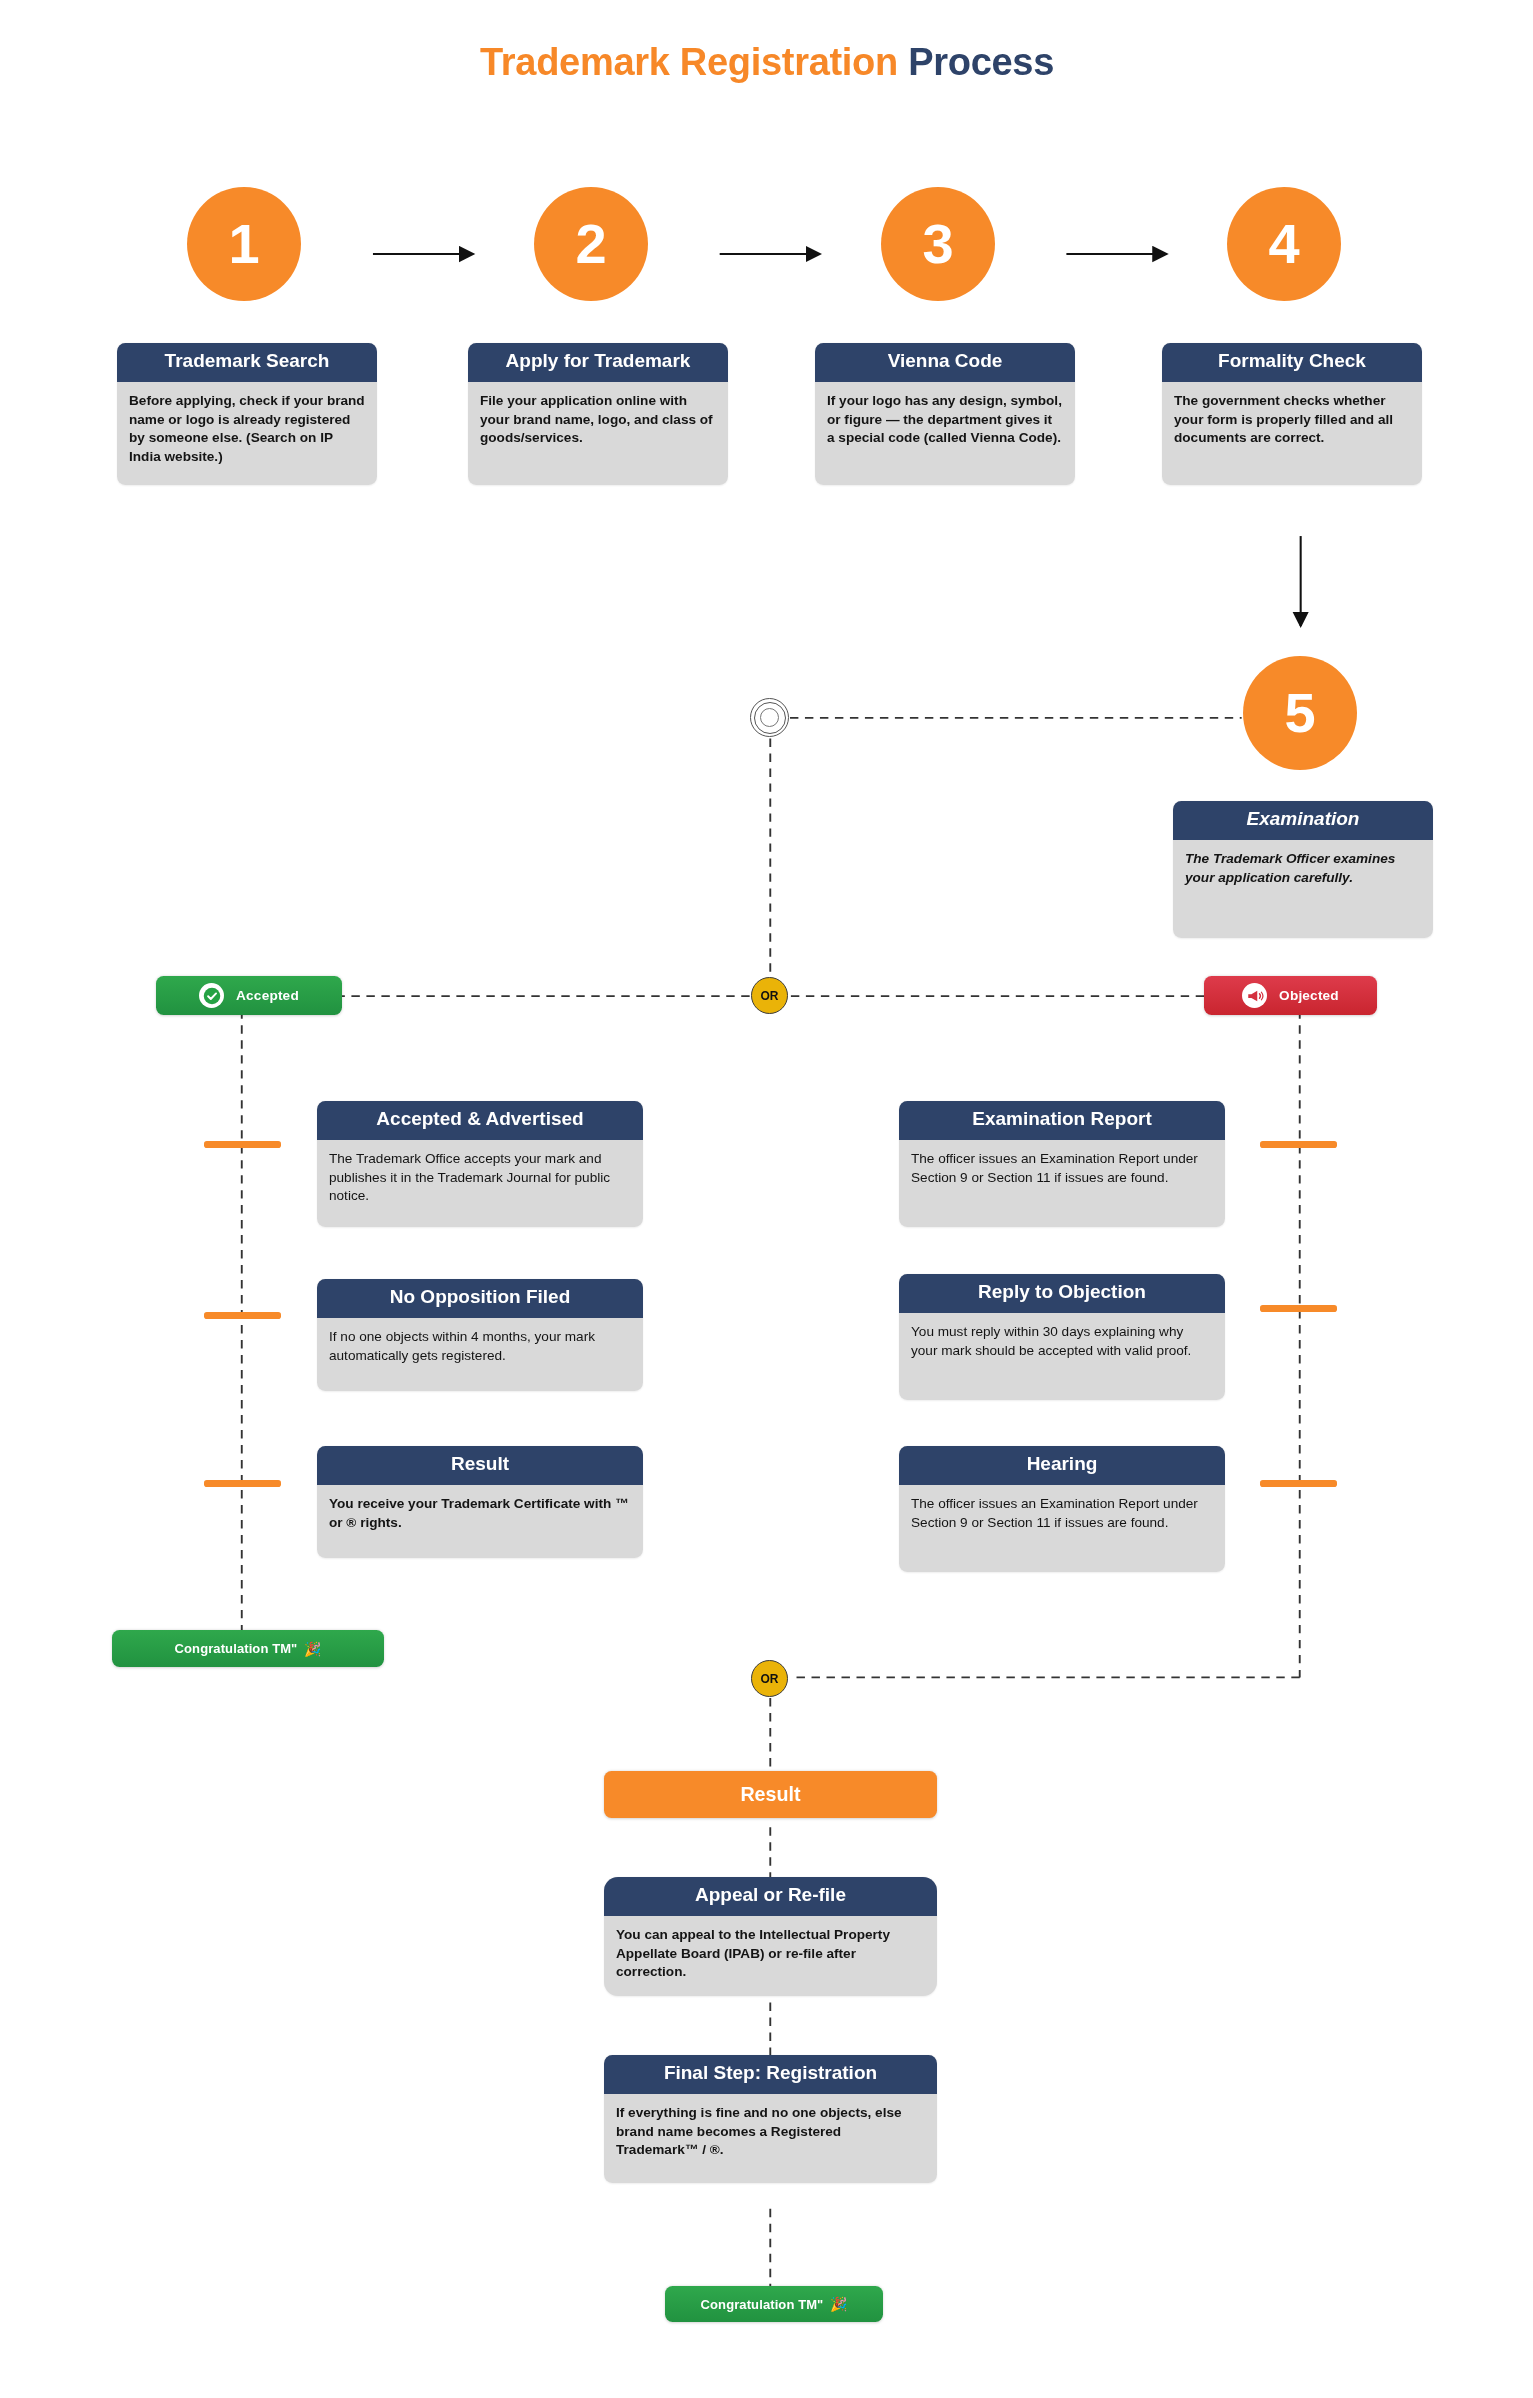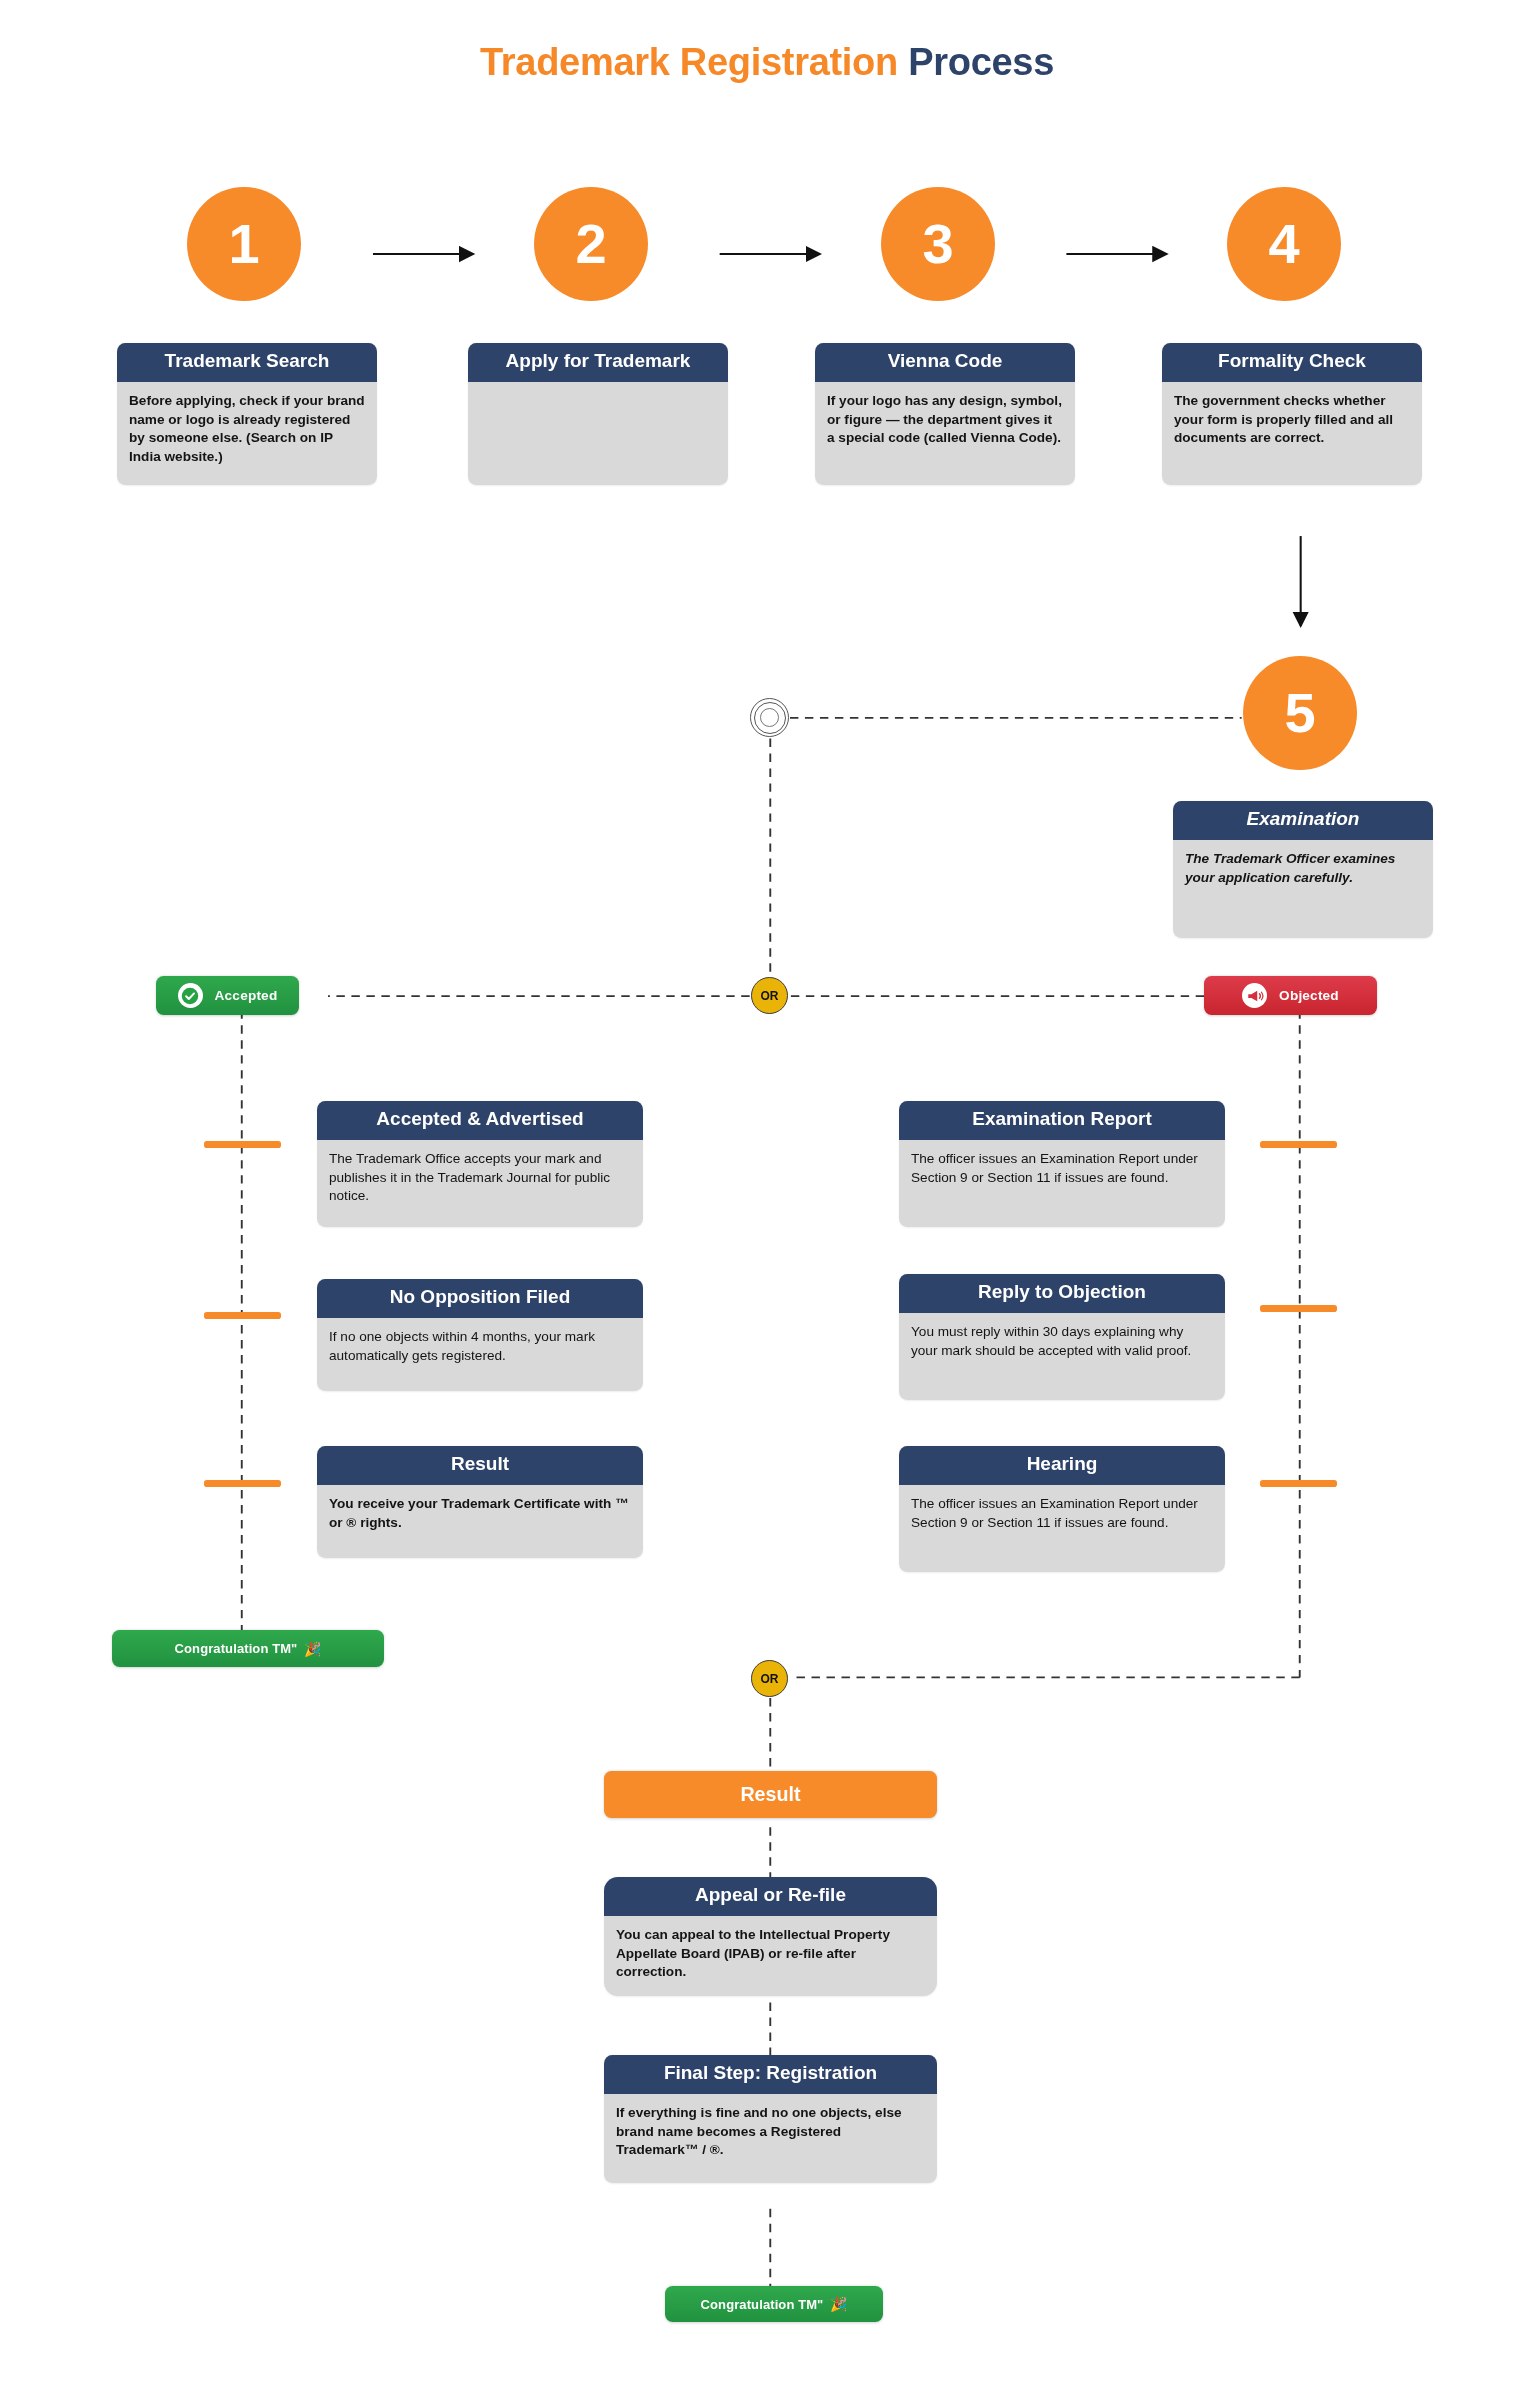--- a/index.html
+++ b/index.html
@@ -212,20 +212,21 @@
     <span>4</span>
   </div>
 
   <div class="card" style="left:117px; top:343px; width:260px; height:142px;">
     <div class="card-head">Trademark Search</div>
     <div class="card-body bold">Before applying, check if your brand name or logo is already registered by someone else. (Search on IP India website.)</div>
   </div>
 
   <div class="card" style="left:468px; top:343px; width:260px; height:142px;">
     <div class="card-head">Apply for Trademark</div>
+    <div class="card-body bold">File your application online with your brand name, logo, and class of goods/services.</div>
   </div>
 
   <div class="card" style="left:815px; top:343px; width:260px; height:142px;">
     <div class="card-head">Vienna Code</div>
     <div class="card-body bold">If your logo has any design, symbol, or figure — the department gives it a special code (called Vienna Code).</div>
   </div>
 
   <div class="card" style="left:1162px; top:343px; width:260px; height:142px;">
     <div class="card-head">Formality Check</div>
     <div class="card-body bold">The government checks whether your form is properly filled and all documents are correct.</div>
@@ -242,21 +243,21 @@
 
   <div class="ring-node" style="left:750px; top:698px;">
     <div class="mid"></div>
     <div class="inner"></div>
   </div>
 
   <div class="or-node" style="left:751px; top:977px;">
     <span>OR</span>
   </div>
 
-  <div class="pill pill-green" style="left:156px; top:976px; width:143px; height:39px;">
+  <div class="pill pill-green" style="left:156px; top:976px; width:186px; height:39px;">
     <span class="badge-icon">
       <svg width="18" height="18" viewBox="0 0 24 24" aria-hidden="true">
         <circle cx="12" cy="12" r="11" fill="#25A244"></circle>
         <path d="M6.8 12.4 L10.4 16 L17.4 8.6" fill="none" stroke="#ffffff" stroke-width="2.6" stroke-linecap="round" stroke-linejoin="round"></path>
       </svg>
     </span>
     <span class="badge-label">Accepted</span>
   </div>
 
   <div class="pill pill-red" style="left:1204px; top:976px; width:173px; height:39px;">

